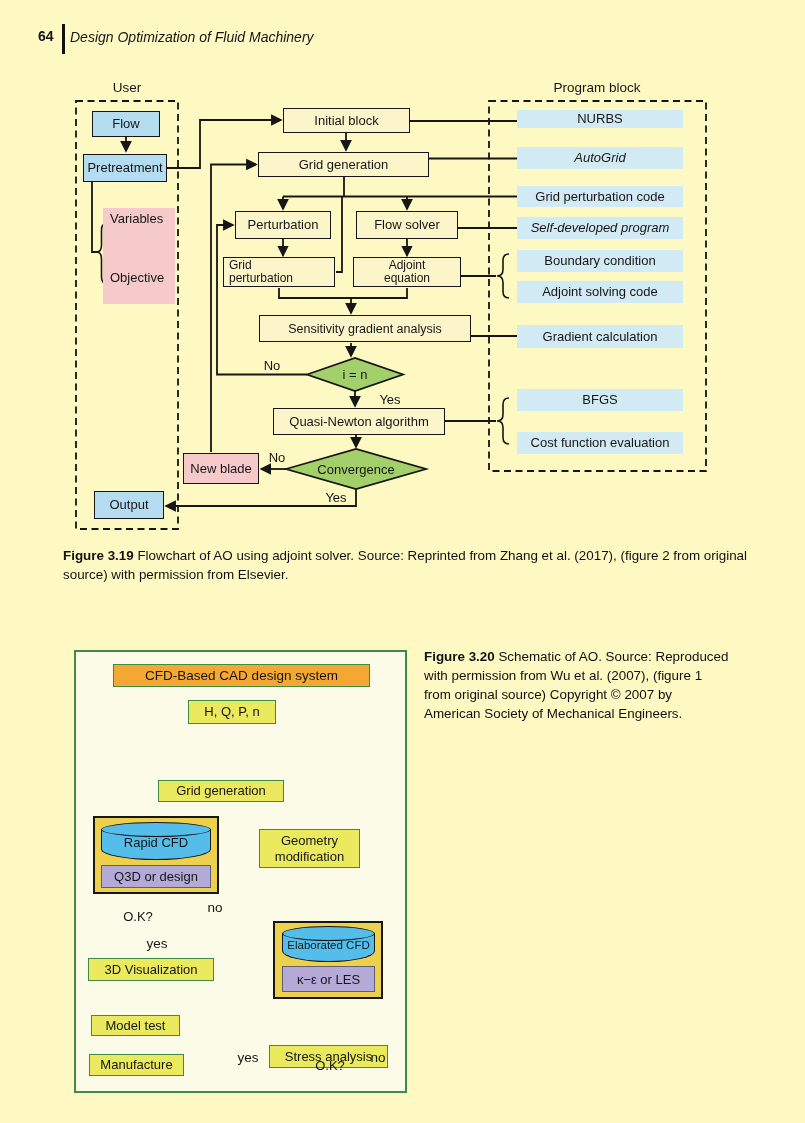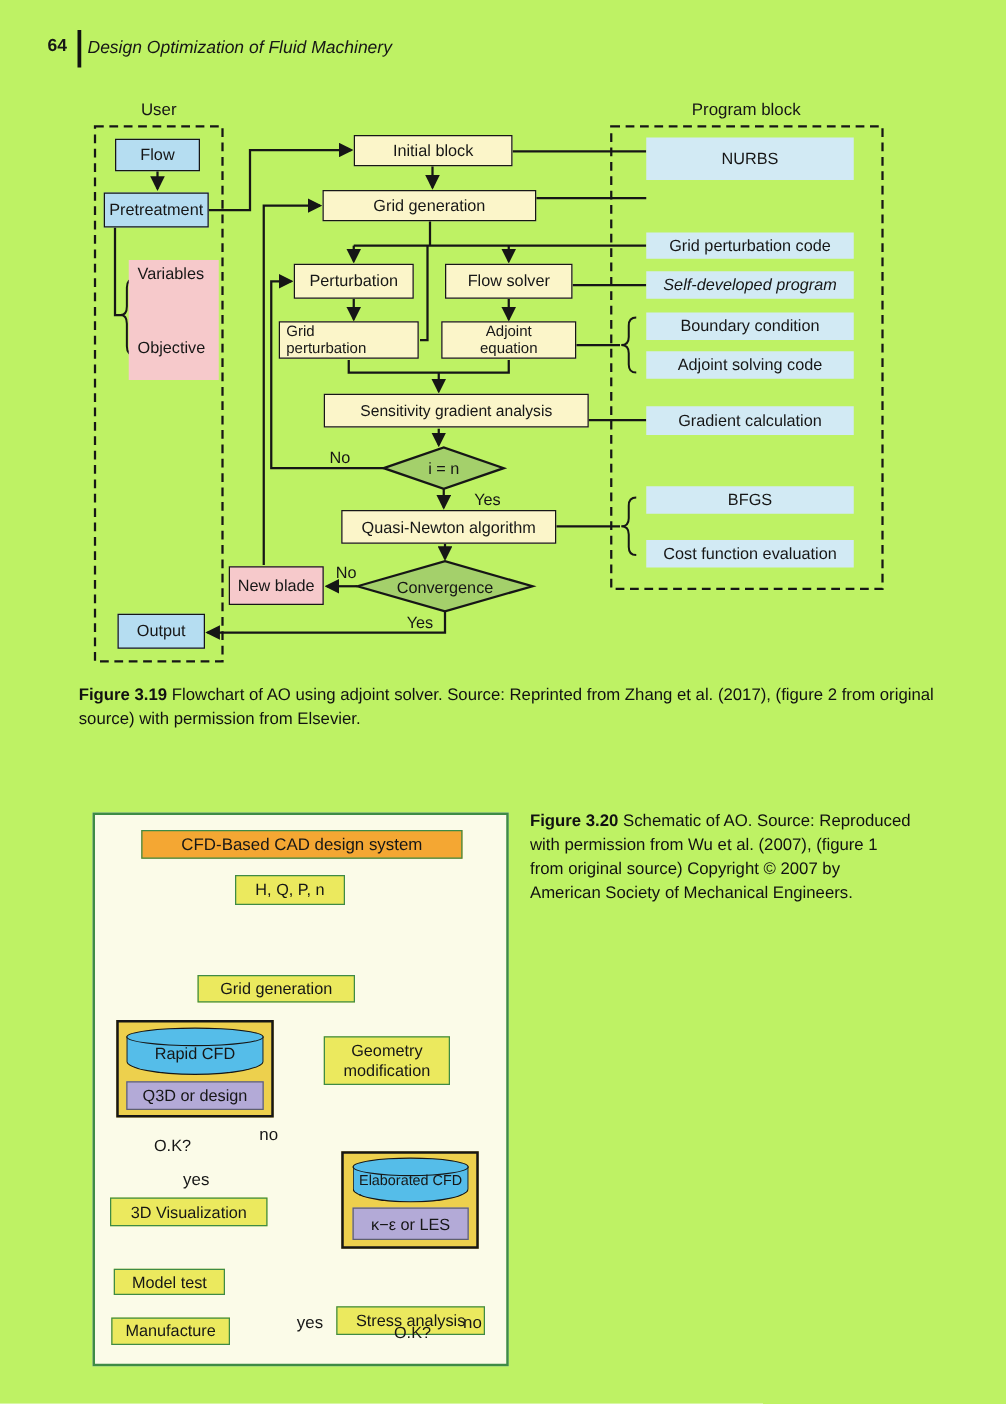--- a/index.html
+++ b/index.html
@@ -1,16 +1,16 @@
 <!DOCTYPE html>
 <html><head>
 <meta charset="utf-8">
 <style>
   html,body{margin:0;padding:0;background:#ffffff;}
-  .page{position:relative;width:805px;height:1123px;background:#bef264;overflow:hidden;
+  .page{position:relative;width:805px;height:1123px;background:#fef9c3;overflow:hidden;
         font-family:"Liberation Sans", sans-serif;color:#161616;}
   svg.overlay{position:absolute;left:0;top:0;z-index:1;}
   .box{position:absolute;box-sizing:border-box;display:flex;align-items:center;justify-content:center;
        text-align:center;z-index:2;font-size:13px;line-height:14px;color:#161616;}
   .bd{border:1.8px solid #161616;}
   .blue{background:#b5ddf1;}
   .yellow{background:#fbf5c9;}
   .pink{background:#f6c9cb;}
   .prog{background:#d2eaf4;}
   .it{font-style:italic;}
@@ -144,21 +144,22 @@
   <div class="lbl" style="left:316px;top:462px;width:80px;">Convergence</div>
 
   <div class="box pink bd" style="left:183px;top:453px;width:76px;height:31px;">New blade</div>
   <div class="box blue bd" style="left:94px;top:491px;width:70px;height:28px;">Output</div>
 
   <div class="lbl" style="left:256px;top:358px;width:32px;">No</div>
   <div class="lbl" style="left:373px;top:392px;width:34px;">Yes</div>
   <div class="lbl" style="left:261px;top:450px;width:32px;">No</div>
   <div class="lbl" style="left:318px;top:490px;width:36px;">Yes</div>
 
-  <div class="box prog" style="left:517px;top:110px;width:166px;height:34px;">NURBS</div>
+  <div class="box prog" style="left:517px;top:110px;width:166px;height:18px;">NURBS</div>
+  <div class="box prog it" style="left:517px;top:147px;width:166px;height:22px;">AutoGrid</div>
   <div class="box prog" style="left:517px;top:186px;width:166px;height:21px;">Grid perturbation code</div>
   <div class="box prog it" style="left:517px;top:217px;width:166px;height:22px;">Self-developed program</div>
   <div class="box prog" style="left:517px;top:250px;width:166px;height:22px;">Boundary condition</div>
   <div class="box prog" style="left:517px;top:281px;width:166px;height:22px;">Adjoint solving code</div>
   <div class="box prog" style="left:517px;top:325px;width:166px;height:23px;">Gradient calculation</div>
   <div class="box prog" style="left:517px;top:389px;width:166px;height:22px;">BFGS</div>
   <div class="box prog" style="left:517px;top:432px;width:166px;height:22px;">Cost function evaluation</div>
 
   <div class="caption" style="left:63px;top:546px;width:692px;">
     <b>Figure 3.19</b>

